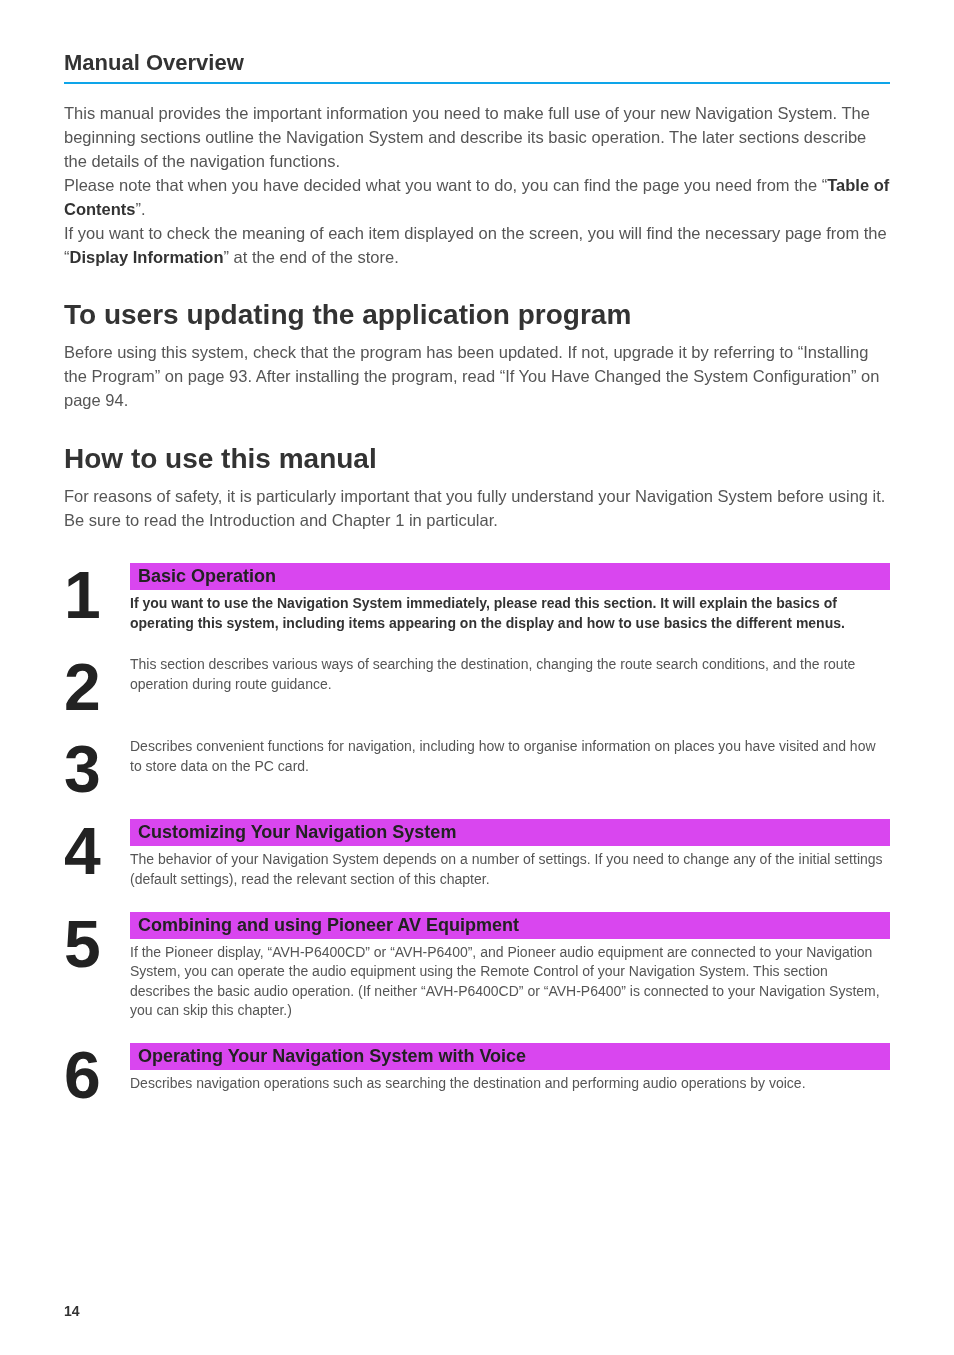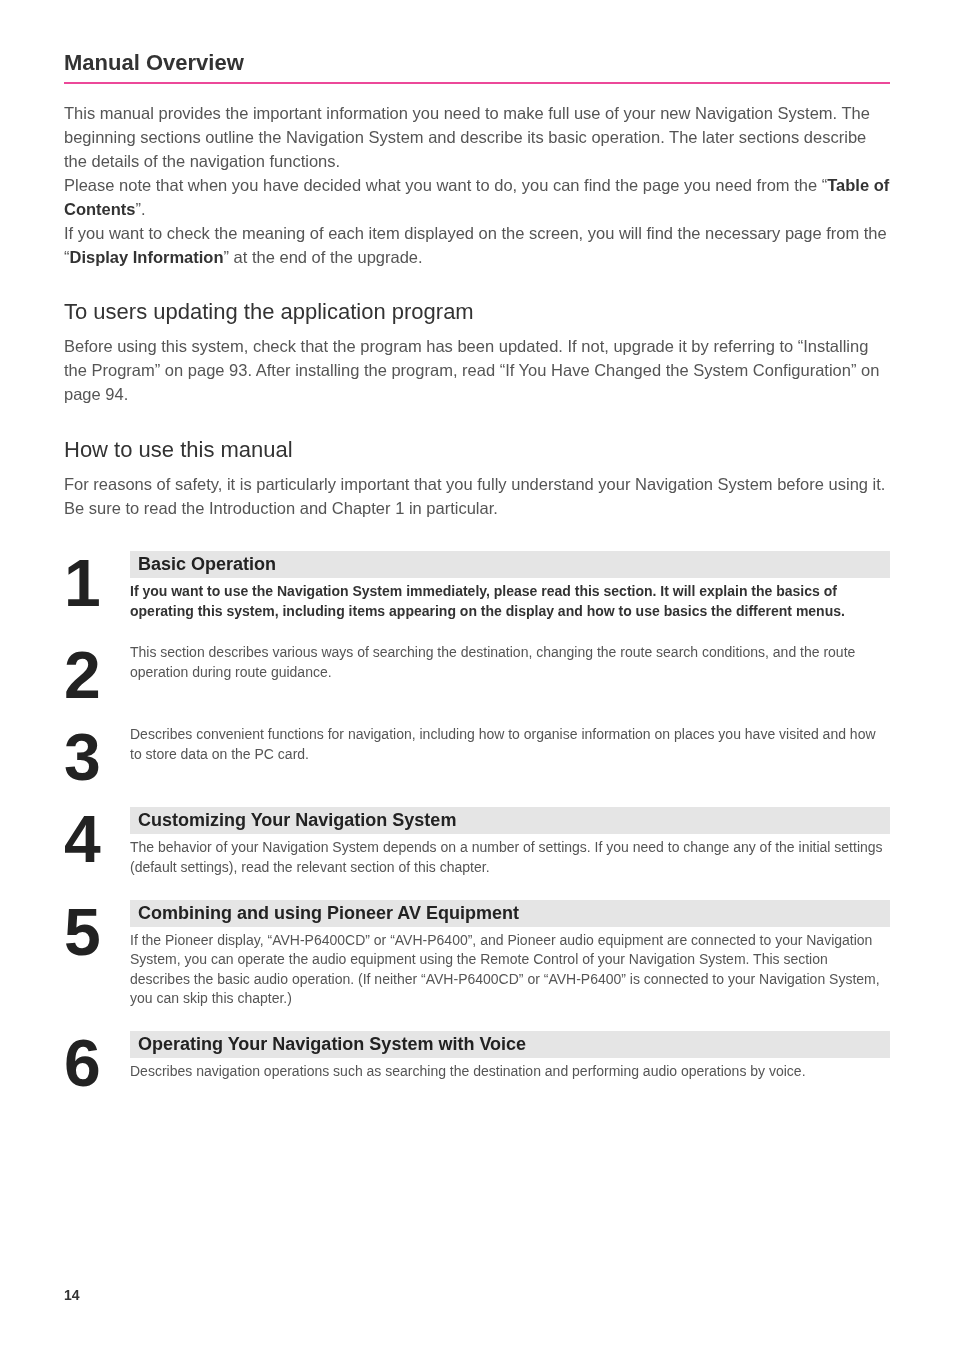--- a/index.html
+++ b/index.html
@@ -1,42 +1,42 @@
 <!DOCTYPE html>
 <html><head>
 <meta charset="utf-8">
 <style>
   * { box-sizing: border-box; margin: 0; padding: 0; }
   html, body { width: 954px; height: 1355px; background: #fff; font-family: Arial, Helvetica, sans-serif; color: #4a4a4a; }
   .page { padding: 50px 64px 30px 64px; position: relative; height: 100%; }
-  .title { font-size: 22px; font-weight: bold; color: #333; border-bottom: 2px solid #ec4899; padding-bottom: 6px; margin-bottom: 18px; }
+  .title { font-size: 22px; font-weight: bold; color: #333; border-bottom: 2px solid #0ea5e9; padding-bottom: 6px; margin-bottom: 18px; }
   .intro-para { font-size: 16.5px; line-height: 1.45; color: #555; margin-bottom: 30px; }
   .intro-para .bold { font-weight: bold; color: #333; }
-  .subhead { font-size: 22px; font-weight: normal; color: #333; margin-bottom: 10px; }
+  .subhead { font-size: 28px; font-weight: bold; color: #333; margin-bottom: 10px; }
   .body-para { font-size: 16.5px; line-height: 1.45; color: #555; margin-bottom: 30px; }
   .chapters { margin-top: 18px; }
   .chapter { display: flex; align-items: flex-start; margin-bottom: 22px; }
   .chapter-num { font-size: 66px; font-weight: 900; color: #222; line-height: 0.85; width: 66px; flex-shrink: 0; text-align: left; margin-top: 4px; font-family: Arial, Helvetica, sans-serif; }
   .chapter-body { flex: 1; }
-  .chapter-title { font-size: 18px; font-weight: bold; color: #222; background: #e5e5e5; padding: 3px 6px 3px 8px; margin-bottom: 4px; display: block; }
+  .chapter-title { font-size: 18px; font-weight: bold; color: #222; background: #d946ef; padding: 3px 6px 3px 8px; margin-bottom: 4px; display: block; }
   .chapter-text { font-size: 14px; line-height: 1.4; color: #555; }
   .chapter-text.bold { font-weight: bold; color: #333; }
-  .page-num { position: absolute; bottom: 52px; left: 64px; font-size: 14px; font-weight: bold; color: #333; }
+  .page-num { position: absolute; bottom: 36px; left: 64px; font-size: 14px; font-weight: bold; color: #333; }
 </style>
 </head>
 <body>
 
 <div class="page">
 
   <h1 class="title">Manual Overview</h1>
 
   <div class="intro-para">
     <span>This manual provides the important information you need to make full use of your new Navigation System. The beginning sections outline the Navigation System and describe its basic operation. The later sections describe the details of the navigation functions.</span><br>
     <span>Please note that when you have decided what you want to do, you can find the page you need from the “</span><span class="bold">Table of Contents</span><span>”.</span><br>
-    <span>If you want to check the meaning of each item displayed on the screen, you will find the necessary page from the “</span><span class="bold">Display Information</span><span>” at the end of the upgrade.</span>
+    <span>If you want to check the meaning of each item displayed on the screen, you will find the necessary page from the “</span><span class="bold">Display Information</span><span>” at the end of the store.</span>
   </div>
 
   <h2 class="subhead">To users updating the application program</h2>
   <p class="body-para">Before using this system, check that the program has been updated. If not, upgrade it by referring to “Installing the Program” on page 93. After installing the program, read “If You Have Changed the System Configuration” on page 94.</p>
 
   <h2 class="subhead">How to use this manual</h2>
   <p class="body-para">For reasons of safety, it is particularly important that you fully understand your Navigation System before using it. Be sure to read the Introduction and Chapter 1 in particular.</p>
 
   <div class="chapters">
 

